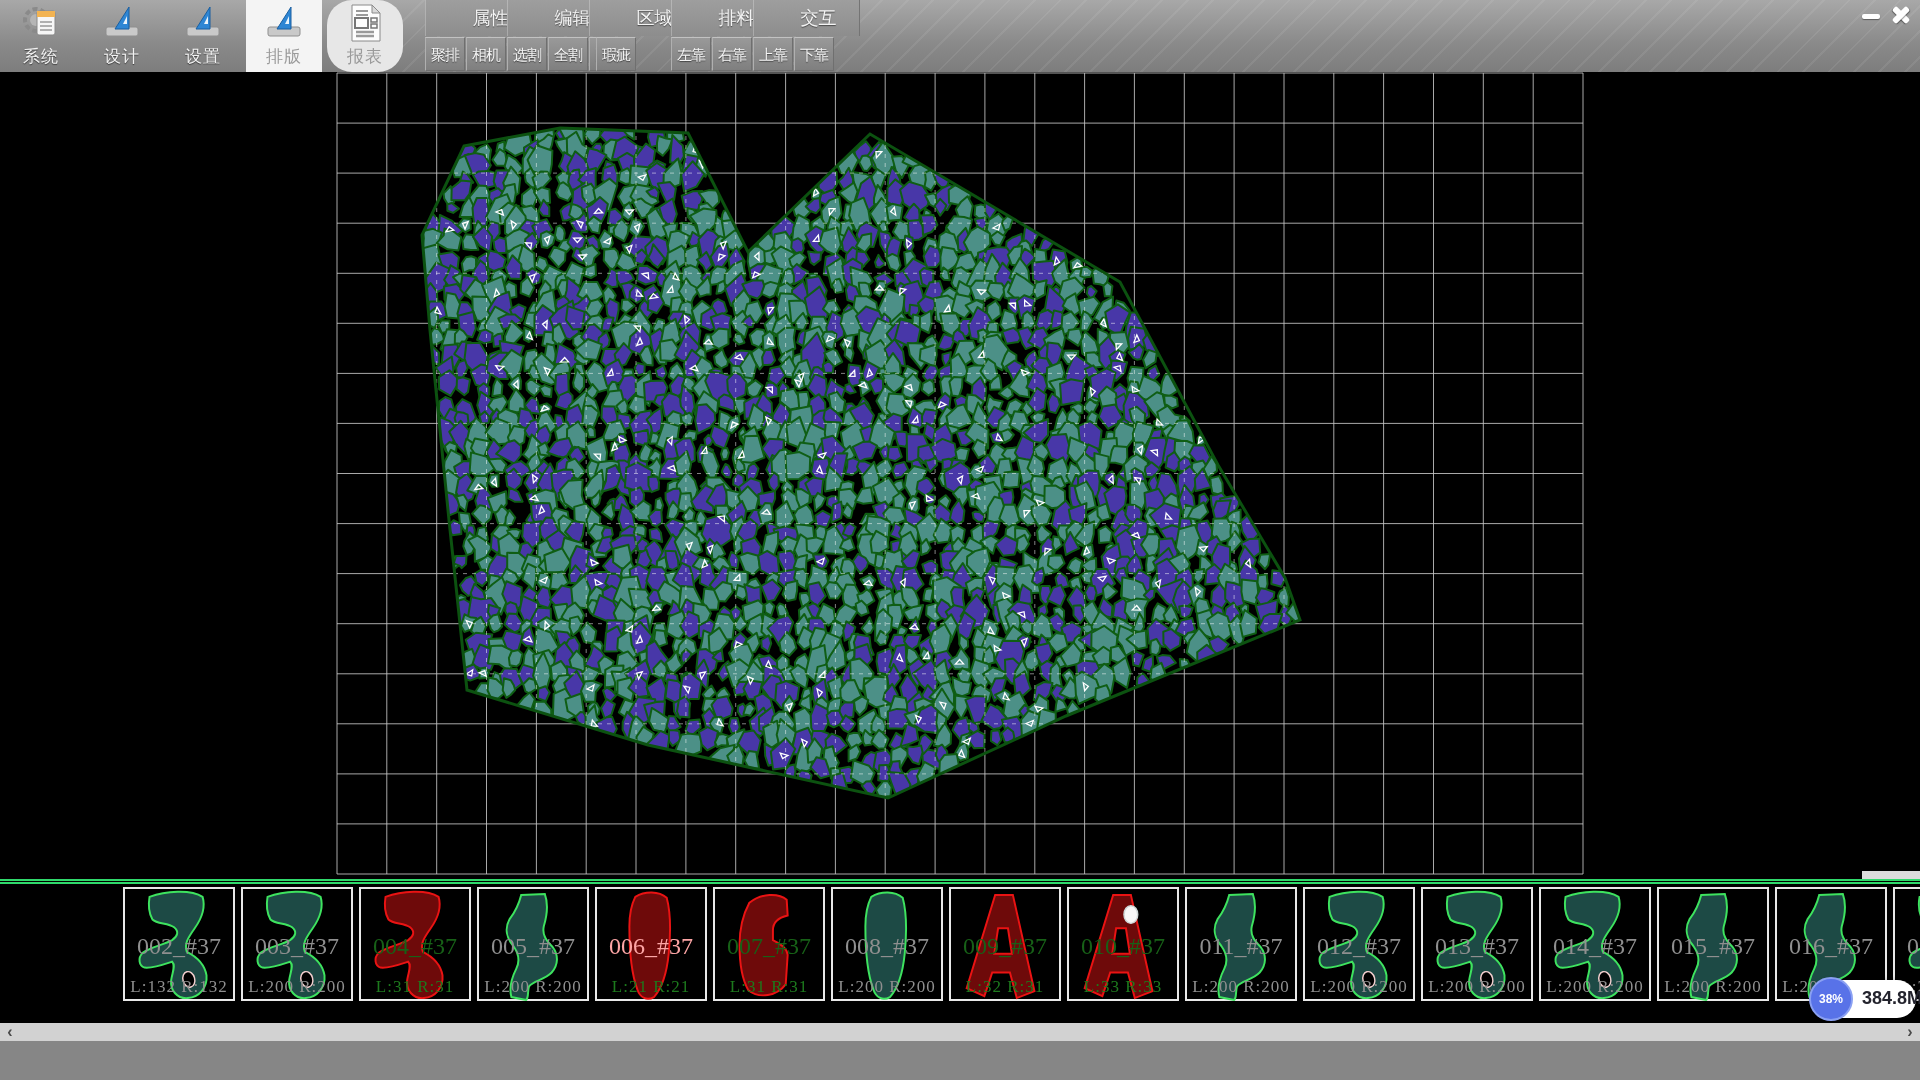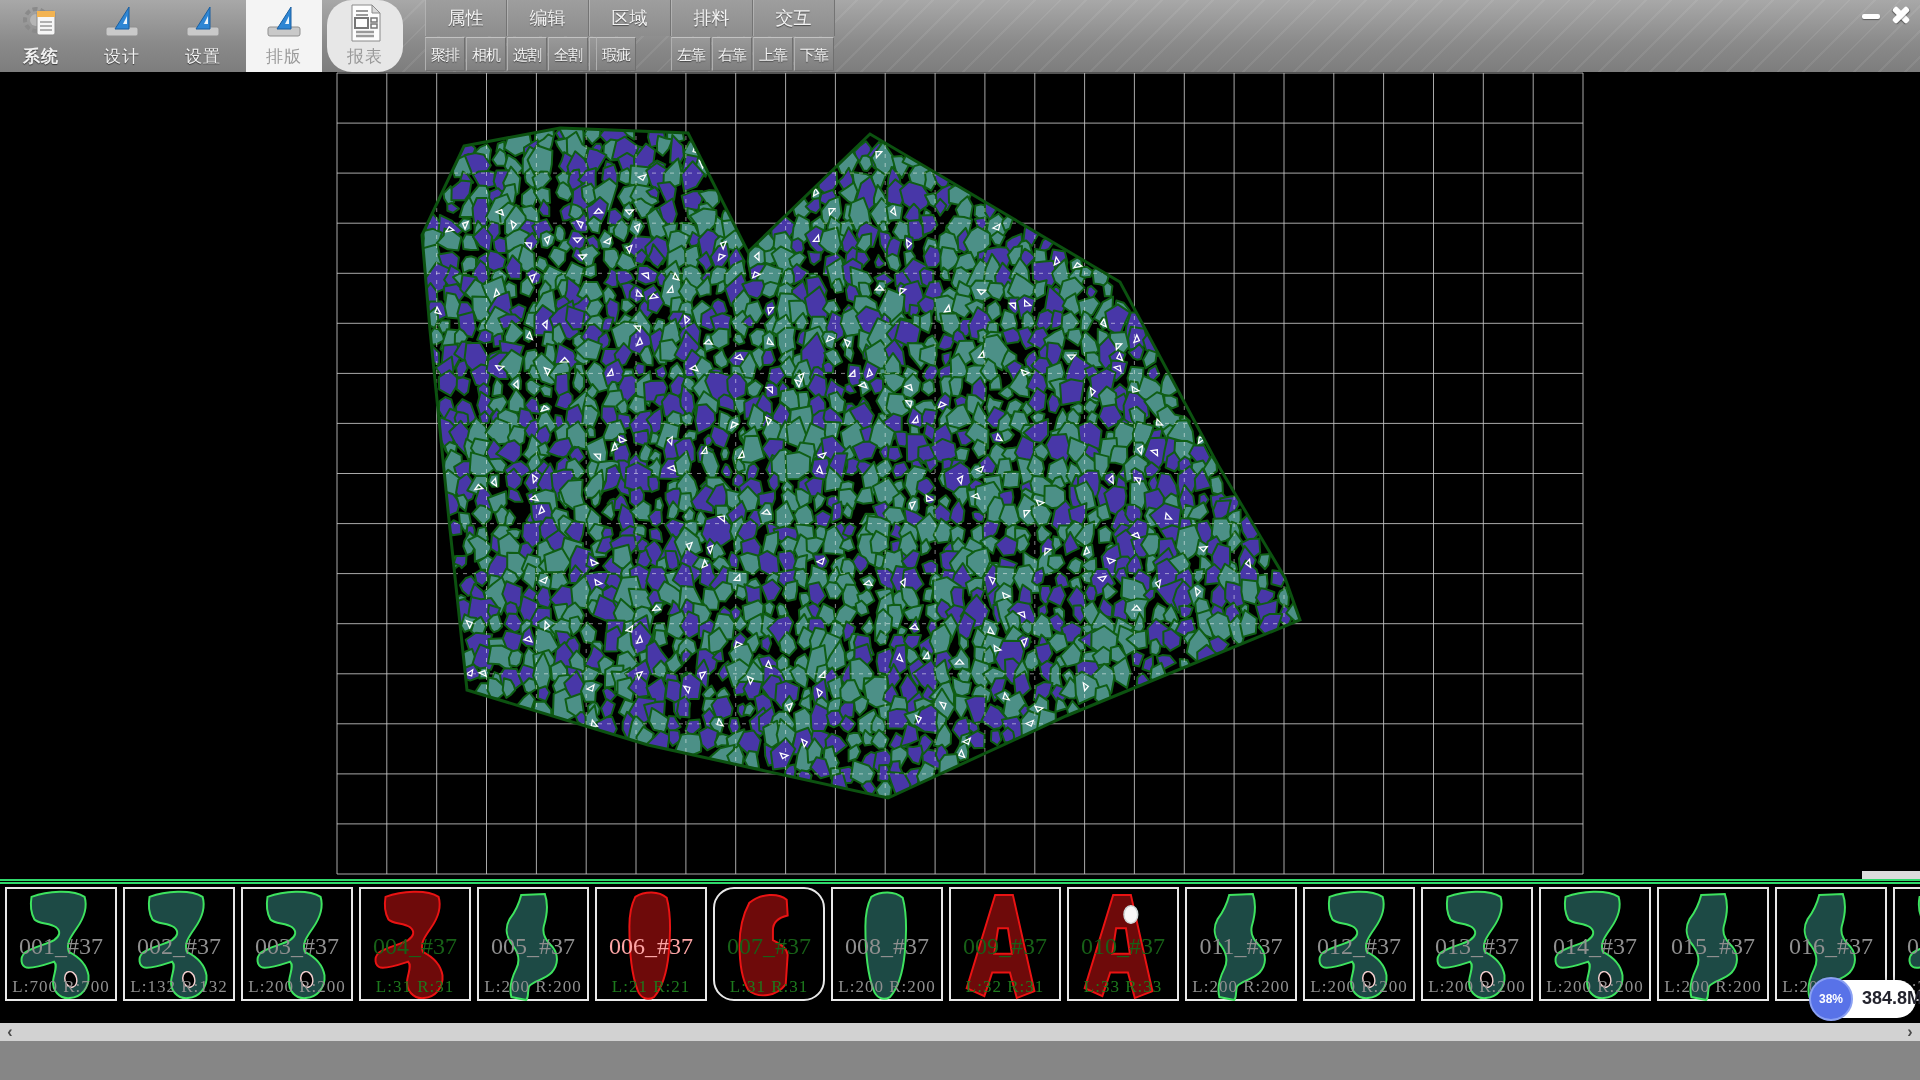--- a/index.html
+++ b/index.html
@@ -13,21 +13,21 @@
   .appbtn{position:absolute;top:0;width:76px;height:72px;text-align:center;cursor:pointer;}
   .appbtn.active{background:#f4f4f4;}
   .appbtn.lite{background:#e7e7e7;border-radius:25px;}
   .appbtn .ic{display:block;margin:3px auto 0;width:40px;height:40px;}
   .appbtn .lbl{display:block;margin-top:2px;font-size:17px;color:#f2f2f2;
     text-shadow:0 1px 1px rgba(0,0,0,.55);letter-spacing:1px;}
   .appbtn.active .lbl,.appbtn.lite .lbl{color:#9a9a9a;text-shadow:none;}
   .menuitem{position:absolute;top:0;height:36px;line-height:36px;width:81px;text-align:center;
     color:#f4f4f4;font-size:18px;text-shadow:0 1px 1px rgba(0,0,0,.5);
     border-right:1px solid #747474;box-shadow:inset 1px 0 0 rgba(255,255,255,.25);
-    background:linear-gradient(#9e9e9e,#8d8d8d);cursor:pointer;}
+    background:linear-gradient(#9e9e9e,#8d8d8d);cursor:pointer;padding-left:25px;}
   .toolitem{position:absolute;top:37px;height:34px;line-height:34px;width:40px;text-align:center;
     color:#f4f4f4;font-size:15px;letter-spacing:-1px;text-shadow:0 1px 1px rgba(0,0,0,.5);
     background:linear-gradient(#999,#7f7f7f);border:1px solid #6f6f6f;border-top-color:#c2c2c2;
     border-left-color:#b0b0b0;box-sizing:border-box;cursor:pointer;}
   .winbtn{position:absolute;top:3px;width:26px;height:24px;cursor:pointer;}
   .winbtn .bar{position:absolute;left:4px;top:11px;width:18px;height:5px;background:#fff;
     border-radius:2px;box-shadow:0 1px 1px rgba(0,0,0,.4);}
   .winbtn .x1,.winbtn .x2{position:absolute;left:3px;top:9px;width:20px;height:6px;background:#fff;
     border-radius:2px;box-shadow:0 1px 1px rgba(0,0,0,.4);}
   .winbtn .x1{transform:rotate(45deg);} .winbtn .x2{transform:rotate(-45deg);}
@@ -59,21 +59,21 @@
   #bottomGray{position:absolute;left:0;top:1041px;width:1920px;height:39px;background:#868686;}
 </style>
 </head>
 <body>
 
 <div id="root">
 
   <div id="topbar">
     <div class="hatch"></div>
     <div id="appButtons">
-        <div class="appbtn" style="left: 3px; font-weight: bold;">
+        <div class="appbtn" style="left: 3px;">
           <span class="ic"><svg viewBox="0 0 40 40">
               <circle cx="15" cy="17" r="11" fill="none" stroke="#8a8a8a" stroke-width="4" stroke-dasharray="5 3"></circle>
               <circle cx="15" cy="17" r="6" fill="#b5b5b5"></circle>
               <rect x="16" y="8" width="18" height="24" rx="2" fill="#f6f6f6" stroke="#888"></rect>
               <rect x="16" y="8" width="18" height="6" fill="#f2b352"></rect>
               <path d="M19 19h12M19 23h12M19 27h12" stroke="#999" stroke-width="1.5"></path>
             </svg></span>
           <span class="lbl">系统</span>
         </div>
         <div class="appbtn" style="left: 84px;">
@@ -2323,28 +2323,20 @@
             <path d="M0,-4 L4,3 L-2,1.5 Z" fill="none" stroke="#ffffff" stroke-width="1.3"></path>
           </g>
         </g>
         <path d="M337.0,1 V802 M386.8,1 V802 M436.7,1 V802 M486.5,1 V802 M536.4,1 V802 M586.2,1 V802 M636.0,1 V802 M685.9,1 V802 M735.7,1 V802 M785.6,1 V802 M835.4,1 V802 M885.2,1 V802 M935.1,1 V802 M984.9,1 V802 M1034.8,1 V802 M1084.6,1 V802 M1134.4,1 V802 M1184.3,1 V802 M1234.1,1 V802 M1284.0,1 V802 M1333.8,1 V802 M1383.6,1 V802 M1433.5,1 V802 M1483.3,1 V802 M1533.2,1 V802 M1583.0,1 V802 M337,1.0 H1583 M337,51.1 H1583 M337,101.1 H1583 M337,151.2 H1583 M337,201.3 H1583 M337,251.3 H1583 M337,301.4 H1583 M337,351.4 H1583 M337,401.5 H1583 M337,451.6 H1583 M337,501.6 H1583 M337,551.7 H1583 M337,601.8 H1583 M337,651.8 H1583 M337,701.9 H1583 M337,751.9 H1583 M337,802.0 H1583 " stroke="rgba(255,255,255,0.5)" stroke-width="1" fill="none" stroke-dasharray="4 5" clip-path="url(#hideclip)"></path>
         <path d="M464,74 L560,56 L688,61 L748,180 L870,62 L1120,210 L1218,393 L1285,506 L1300,548 L1066,644 L888,726 L648,673 L467,618 L449,448 L430,258 L422,163 Z" fill="none" stroke="#0c5210" stroke-width="3"></path>
       </svg></div>
 
   <div id="stripSep"></div>
   <div id="miniScroll"></div>
   <div id="strip">
-      <div class="cell" style="left: 5px; width: 112px;">
-        <svg width="104" height="112" viewBox="0 0 104 114">
-          <path d="M22,8 C38,2 64,0 76,8 C79,18 75,30 68,40 C61,50 57,56 60,64 C68,68 78,76 80,88 C81,100 73,110 61,111 C50,112 43,103 44,93 C45,85 49,78 45,74 C36,77 25,81 17,80 C11,78 10,70 15,65 C23,59 36,57 45,52 C51,48 52,43 47,39 C41,34 30,36 25,31 C21,24 21,14 22,8 Z" fill="#1d4a45" stroke="#3ee35f" stroke-width="2" fill-rule="evenodd"></path>
-          <ellipse cx="62" cy="92" rx="6" ry="8" transform="rotate(-15 62 92)" fill="#000" stroke="#f2cfcf" stroke-width="1.5"></ellipse>
-        </svg>
-        <div class="nm" style="color:#8f8f8f">001_#37</div>
-        <div class="lr" style="color:#8f8f8f">L:700 R:700</div>
-      </div>
       <div class="cell" style="left: 123px; width: 112px;">
         <svg width="104" height="112" viewBox="0 0 104 114">
           <path d="M22,8 C38,2 64,0 76,8 C79,18 75,30 68,40 C61,50 57,56 60,64 C68,68 78,76 80,88 C81,100 73,110 61,111 C50,112 43,103 44,93 C45,85 49,78 45,74 C36,77 25,81 17,80 C11,78 10,70 15,65 C23,59 36,57 45,52 C51,48 52,43 47,39 C41,34 30,36 25,31 C21,24 21,14 22,8 Z" fill="#1d4a45" stroke="#3ee35f" stroke-width="2" fill-rule="evenodd"></path>
           <ellipse cx="62" cy="92" rx="6" ry="8" transform="rotate(-15 62 92)" fill="#000" stroke="#f2cfcf" stroke-width="1.5"></ellipse>
         </svg>
         <div class="nm" style="color:#8f8f8f">002_#37</div>
         <div class="lr" style="color:#8f8f8f">L:132 R:132</div>
       </div>
       <div class="cell" style="left: 241px; width: 112px;">
         <svg width="104" height="112" viewBox="0 0 104 114">
@@ -2368,21 +2360,21 @@
         <div class="nm" style="color:#8f8f8f">005_#37</div>
         <div class="lr" style="color:#8f8f8f">L:200 R:200</div>
       </div>
       <div class="cell" style="left: 595px; width: 112px;">
         <svg width="104" height="112" viewBox="0 0 104 114">
           <path d="M36,8 C46,2 60,2 68,9 C72,24 72,46 70,66 C68,86 63,101 55,110 C48,114 41,111 38,102 C32,86 30,62 30,38 C30,26 32,16 36,8 Z" fill="#6e0a0a" stroke="#ea1313" stroke-width="2" fill-rule="evenodd"></path>
         </svg>
         <div class="nm" style="color:#fca5a5">006_#37</div>
         <div class="lr" style="color:#1d7a1d">L:21 R:21</div>
       </div>
-      <div class="cell" style="left: 713px; width: 112px; border-radius: 21px;">
+      <div class="cell" style="left: 713px; width: 112px;">
         <svg width="104" height="112" viewBox="0 0 104 114">
           <path d="M32,14 C44,4 62,4 70,11 L71,27 C62,29 56,34 56,42 L56,52 C63,56 70,59 71,67 L69,97 C60,109 42,112 31,103 C24,91 22,75 22,57 C22,41 25,27 32,14 Z" fill="#6e0a0a" stroke="#ea1313" stroke-width="2" fill-rule="evenodd"></path>
         </svg>
         <div class="nm" style="color:#176117">007_#37</div>
         <div class="lr" style="color:#1d7a1d">L:31 R:31</div>
       </div>
       <div class="cell" style="left: 831px; width: 112px;">
         <svg width="104" height="112" viewBox="0 0 104 114">
           <path d="M36,8 C46,2 60,2 68,9 C72,24 72,46 70,66 C68,86 63,101 55,110 C48,114 41,111 38,102 C32,86 30,62 30,38 C30,26 32,16 36,8 Z" fill="#1d4a45" stroke="#3ee35f" stroke-width="2" fill-rule="evenodd"></path>
         </svg>

